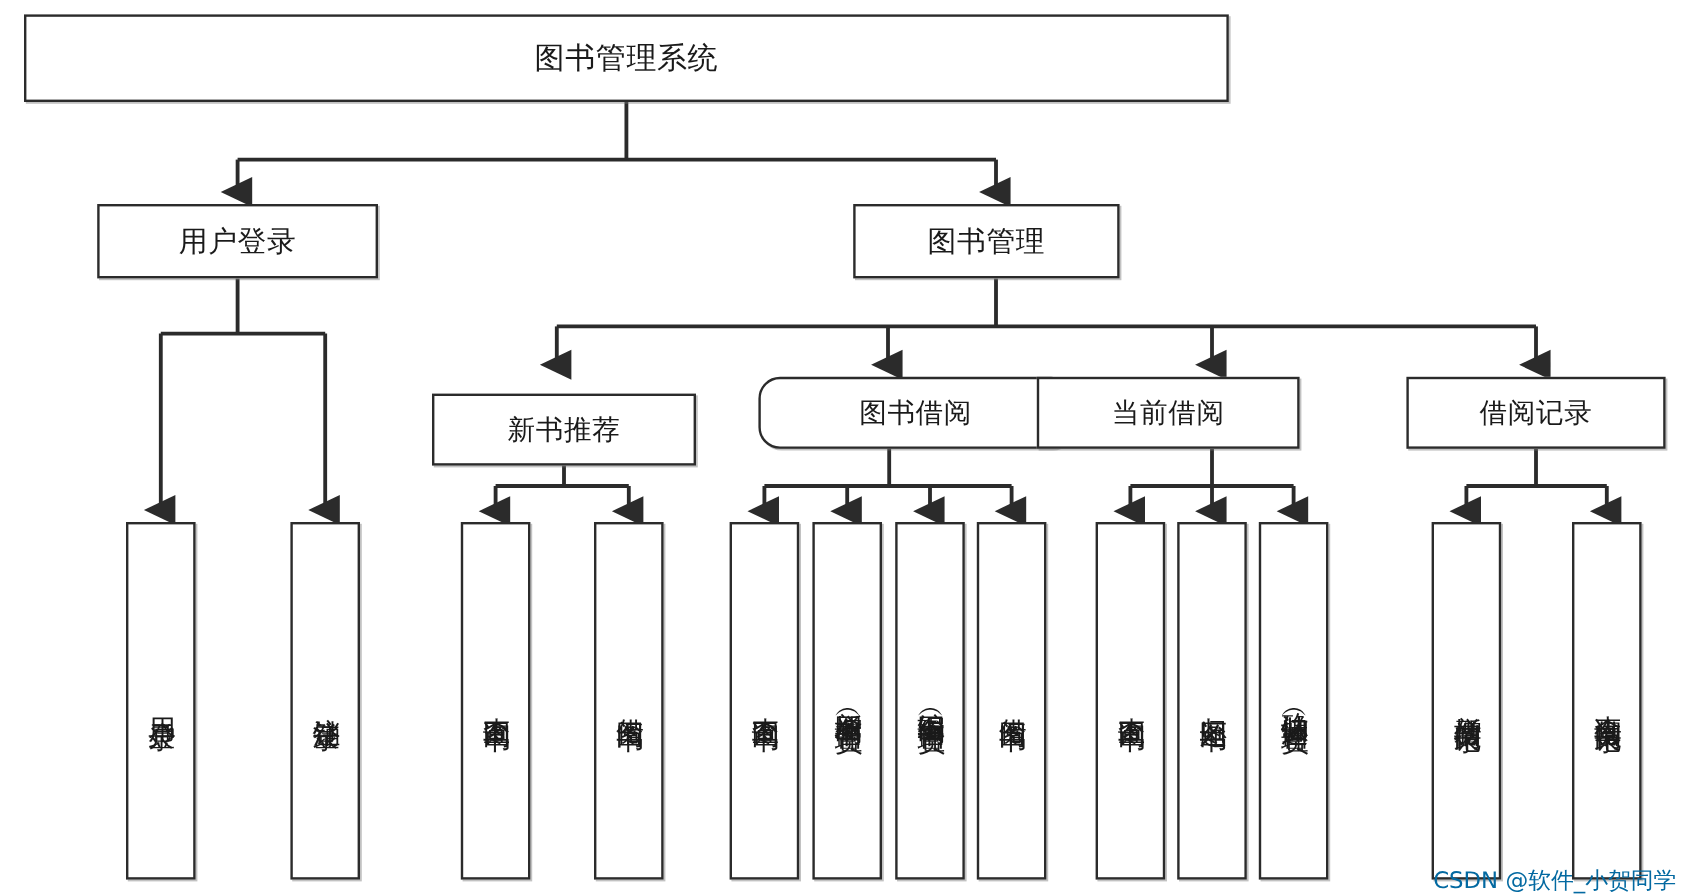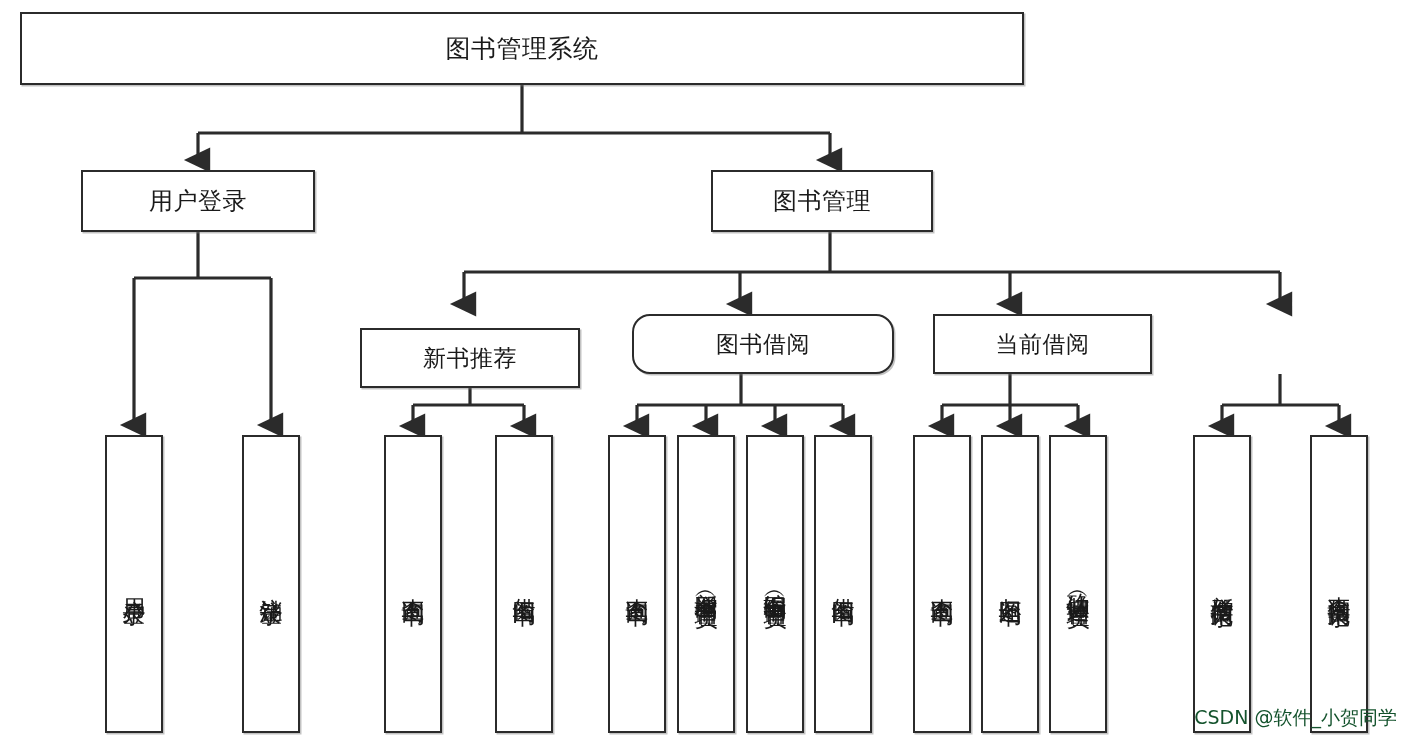--- a/index.html
+++ b/index.html
@@ -52,23 +52,23 @@
     font-size: 23px;
     line-height: 1.18;
     letter-spacing: 2px;
     white-space: normal;
     text-align: center;
     max-height: 280px;
   }
   #watermark {
     position: absolute;
     right: 8px;
-    bottom: 16px;
+    bottom: 0;
     font-size: 19px;
-    color: #14532d;
+    color: #0369a1;
     white-space: nowrap;
     font-family: "DejaVu Sans", "Liberation Sans", sans-serif;
   }
 </style>
 </head>
 <body>
 
 <div id="canvas">
 
   <svg id="edges" viewBox="0 0 1405 747">
@@ -131,22 +131,25 @@
   <div class="node node-l2" style="left:711px; top:170px; width:222px; height:62px;">
     <span class="label">图书管理</span>
   </div>
 
   <div class="node node-l3" style="left:360px; top:328px; width:220px; height:60px;">
     <span class="label">新书推荐</span>
   </div>
   <div class="node node-l3" style="left:632px; top:314px; width:262px; height:60px;border-radius:18px;">
     <span class="label">图书借阅</span>
   </div>
-  <div class="node node-l3" style="left:933px; top:314px; width:219px; height:60px;">
+  <div class="node node-l3" style="left:864px; top:314px; width:219px; height:60px;">
     <span class="label">当前借阅</span>
+  </div>
+  <div class="node node-l3" style="left:1172px; top:314px; width:216px; height:60px;">
+    <span class="label">借阅记录</span>
   </div>
 
   <div class="node node-leaf" style="left:105px; top:435px; width:58px; height:298px;">
     <span class="label">用户登录</span>
   </div>
   <div class="node node-leaf" style="left:242px; top:435px; width:58px; height:298px;">
     <span class="label">注销登录</span>
   </div>
 
   <div class="node node-leaf" style="left:384px; top:435px; width:58px; height:298px;">

